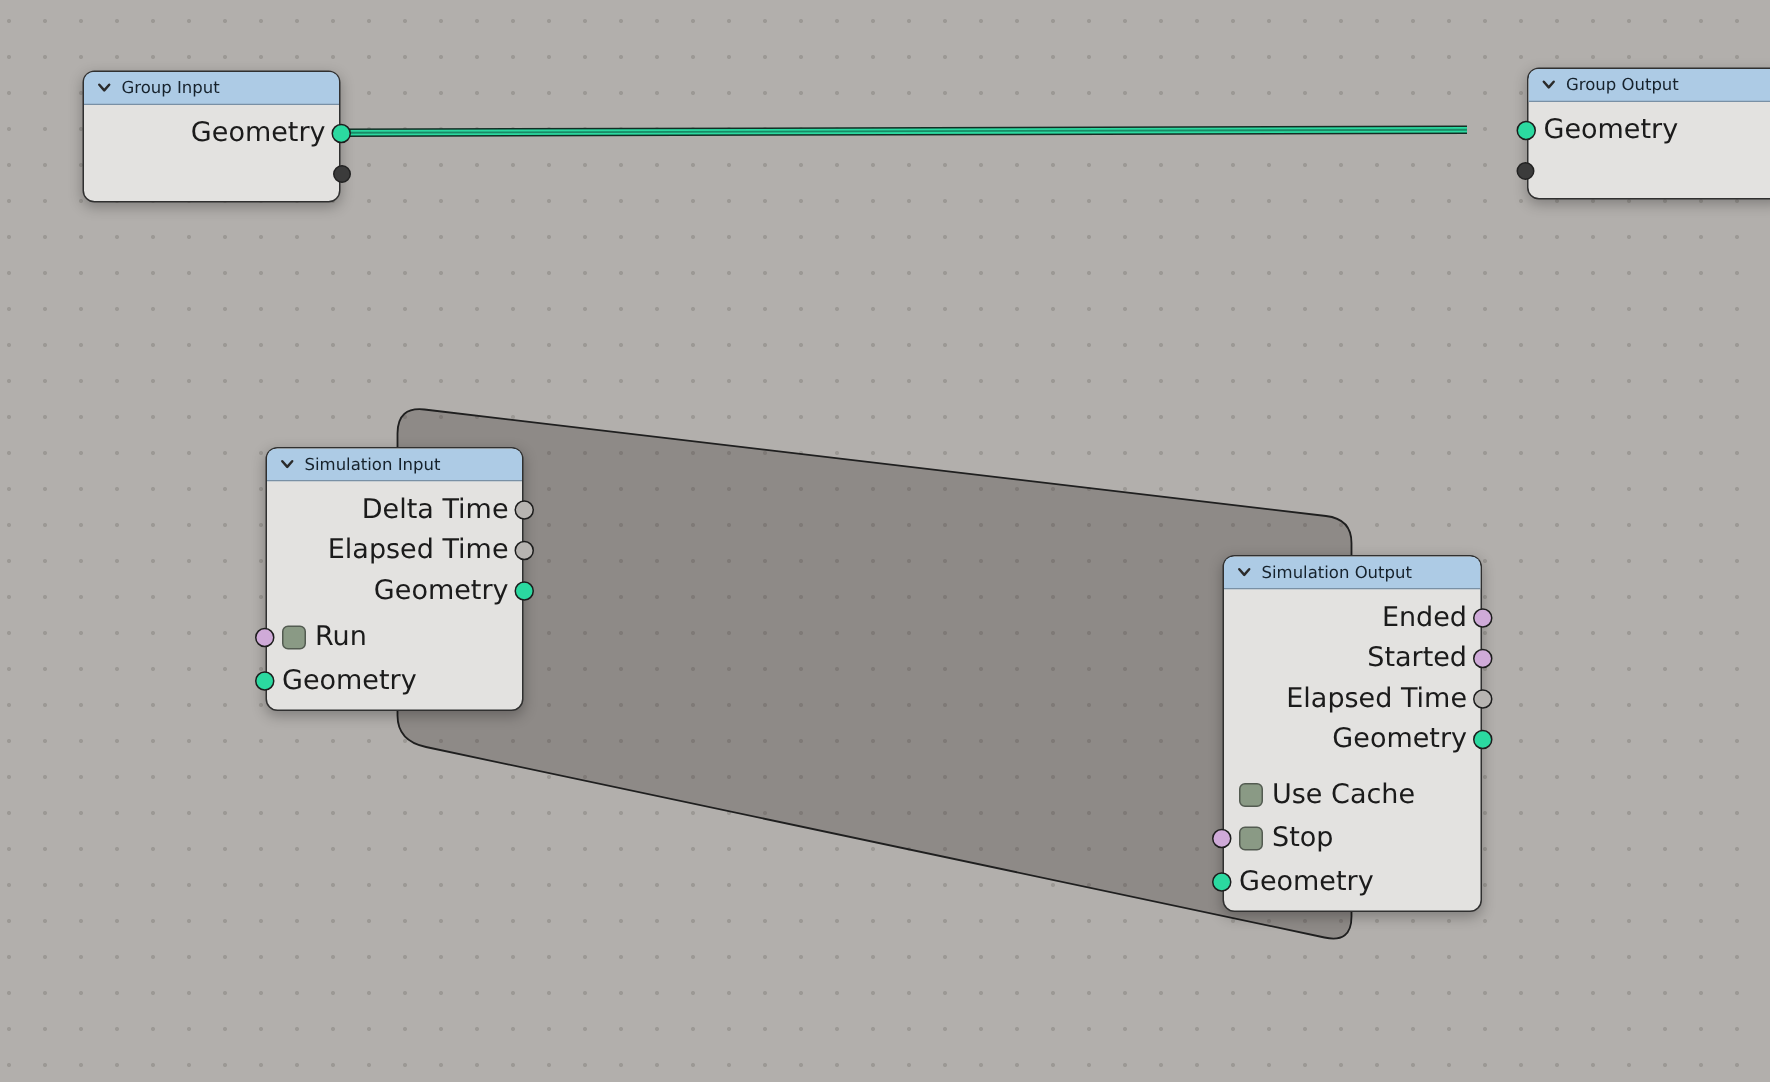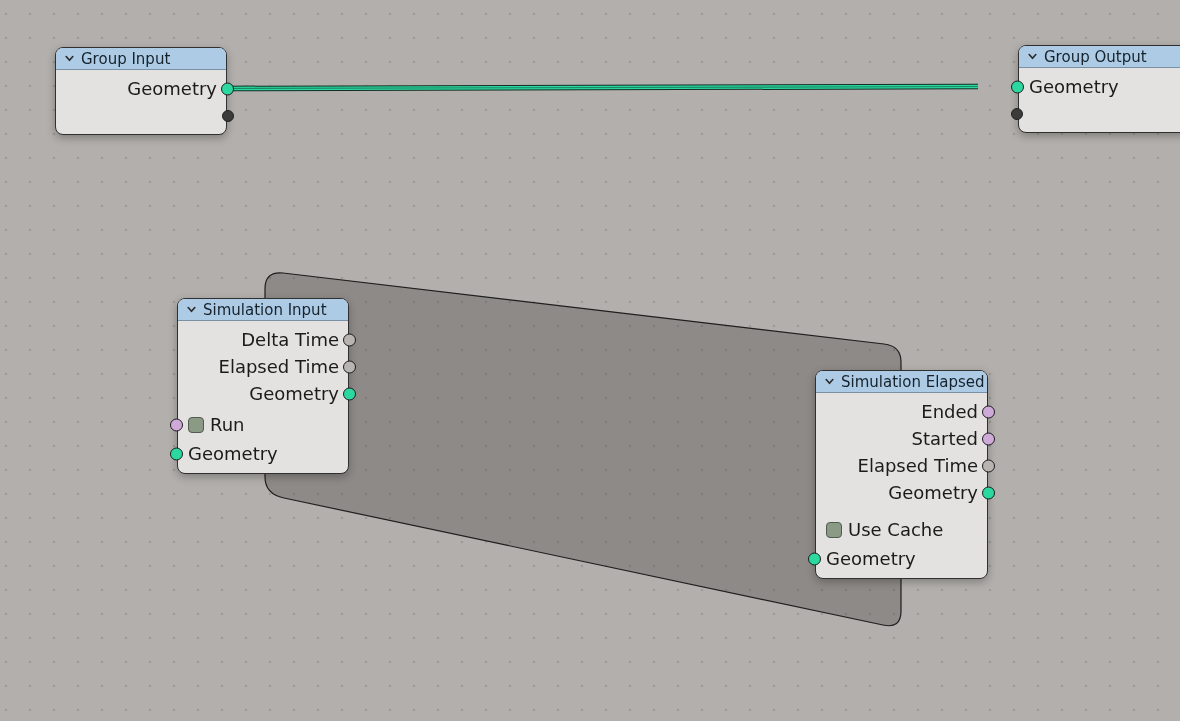--- a/index.html
+++ b/index.html
@@ -21,21 +21,21 @@
     border-radius:8px;
     box-shadow:0 3px 9px rgba(0,0,0,0.28);
   }
   .header {
     height:22px;
     background:#adcbe5;
     border-radius:6.5px 6.5px 0 0;
     border-bottom:1px solid rgba(25,35,45,0.35);
     display:flex; align-items:center;
     padding:0 8px; gap:6px;
-    font-size:15px; color:#16222c; font-weight:400;
+    font-size:11px; color:#16222c; font-weight:400;
     white-space:nowrap;
   }
   .chev { width:11px; height:11px; flex:0 0 auto; }
   .body { padding:5px 0; position:relative; }
   .row { position:relative; height:27px; display:flex; align-items:center;
          font-size:18px; color:#1b1b1b; white-space:nowrap; }
   .row.out { justify-content:flex-end; padding-right:9px; }
   .row.in  { justify-content:flex-start; padding-left:10px; }
   .row.tall { height:29px; }
   .spacer3 { height:3px; } .spacer9 { height:9px; }
@@ -139,21 +139,21 @@
       <span>Geometry</span>
     </div>
   </div>
 </div>
 
 <div class="node" style="left:815px; top:370px; width:173px;">
   <div class="header">
     <svg class="chev" viewBox="0 0 10 10">
       <path d="M2 3.2 L5 6.6 L8 3.2" fill="none" stroke="#2b2b2b" stroke-width="1.5" stroke-linecap="round" stroke-linejoin="round"></path>
     </svg>
-    <span>Simulation Elapsed</span>
+    <span>Simulation Output</span>
   </div>
   <div class="body">
     <div class="row out">
       <span>Ended</span>
       <span class="socket rightside boolean"></span>
     </div>
     <div class="row out">
       <span>Started</span>
       <span class="socket rightside boolean"></span>
     </div>
@@ -164,17 +164,22 @@
     <div class="row out">
       <span>Geometry</span>
       <span class="socket rightside geometry"></span>
     </div>
     <div class="spacer9"></div>
     <div class="row in tall">
       <span class="checkbox"></span>
       <span>Use Cache</span>
     </div>
     <div class="row in tall">
+      <span class="socket leftside boolean"></span>
+      <span class="checkbox"></span>
+      <span>Stop</span>
+    </div>
+    <div class="row in tall">
       <span class="socket leftside geometry"></span>
       <span>Geometry</span>
     </div>
   </div>
 </div>
 
 </body></html>

